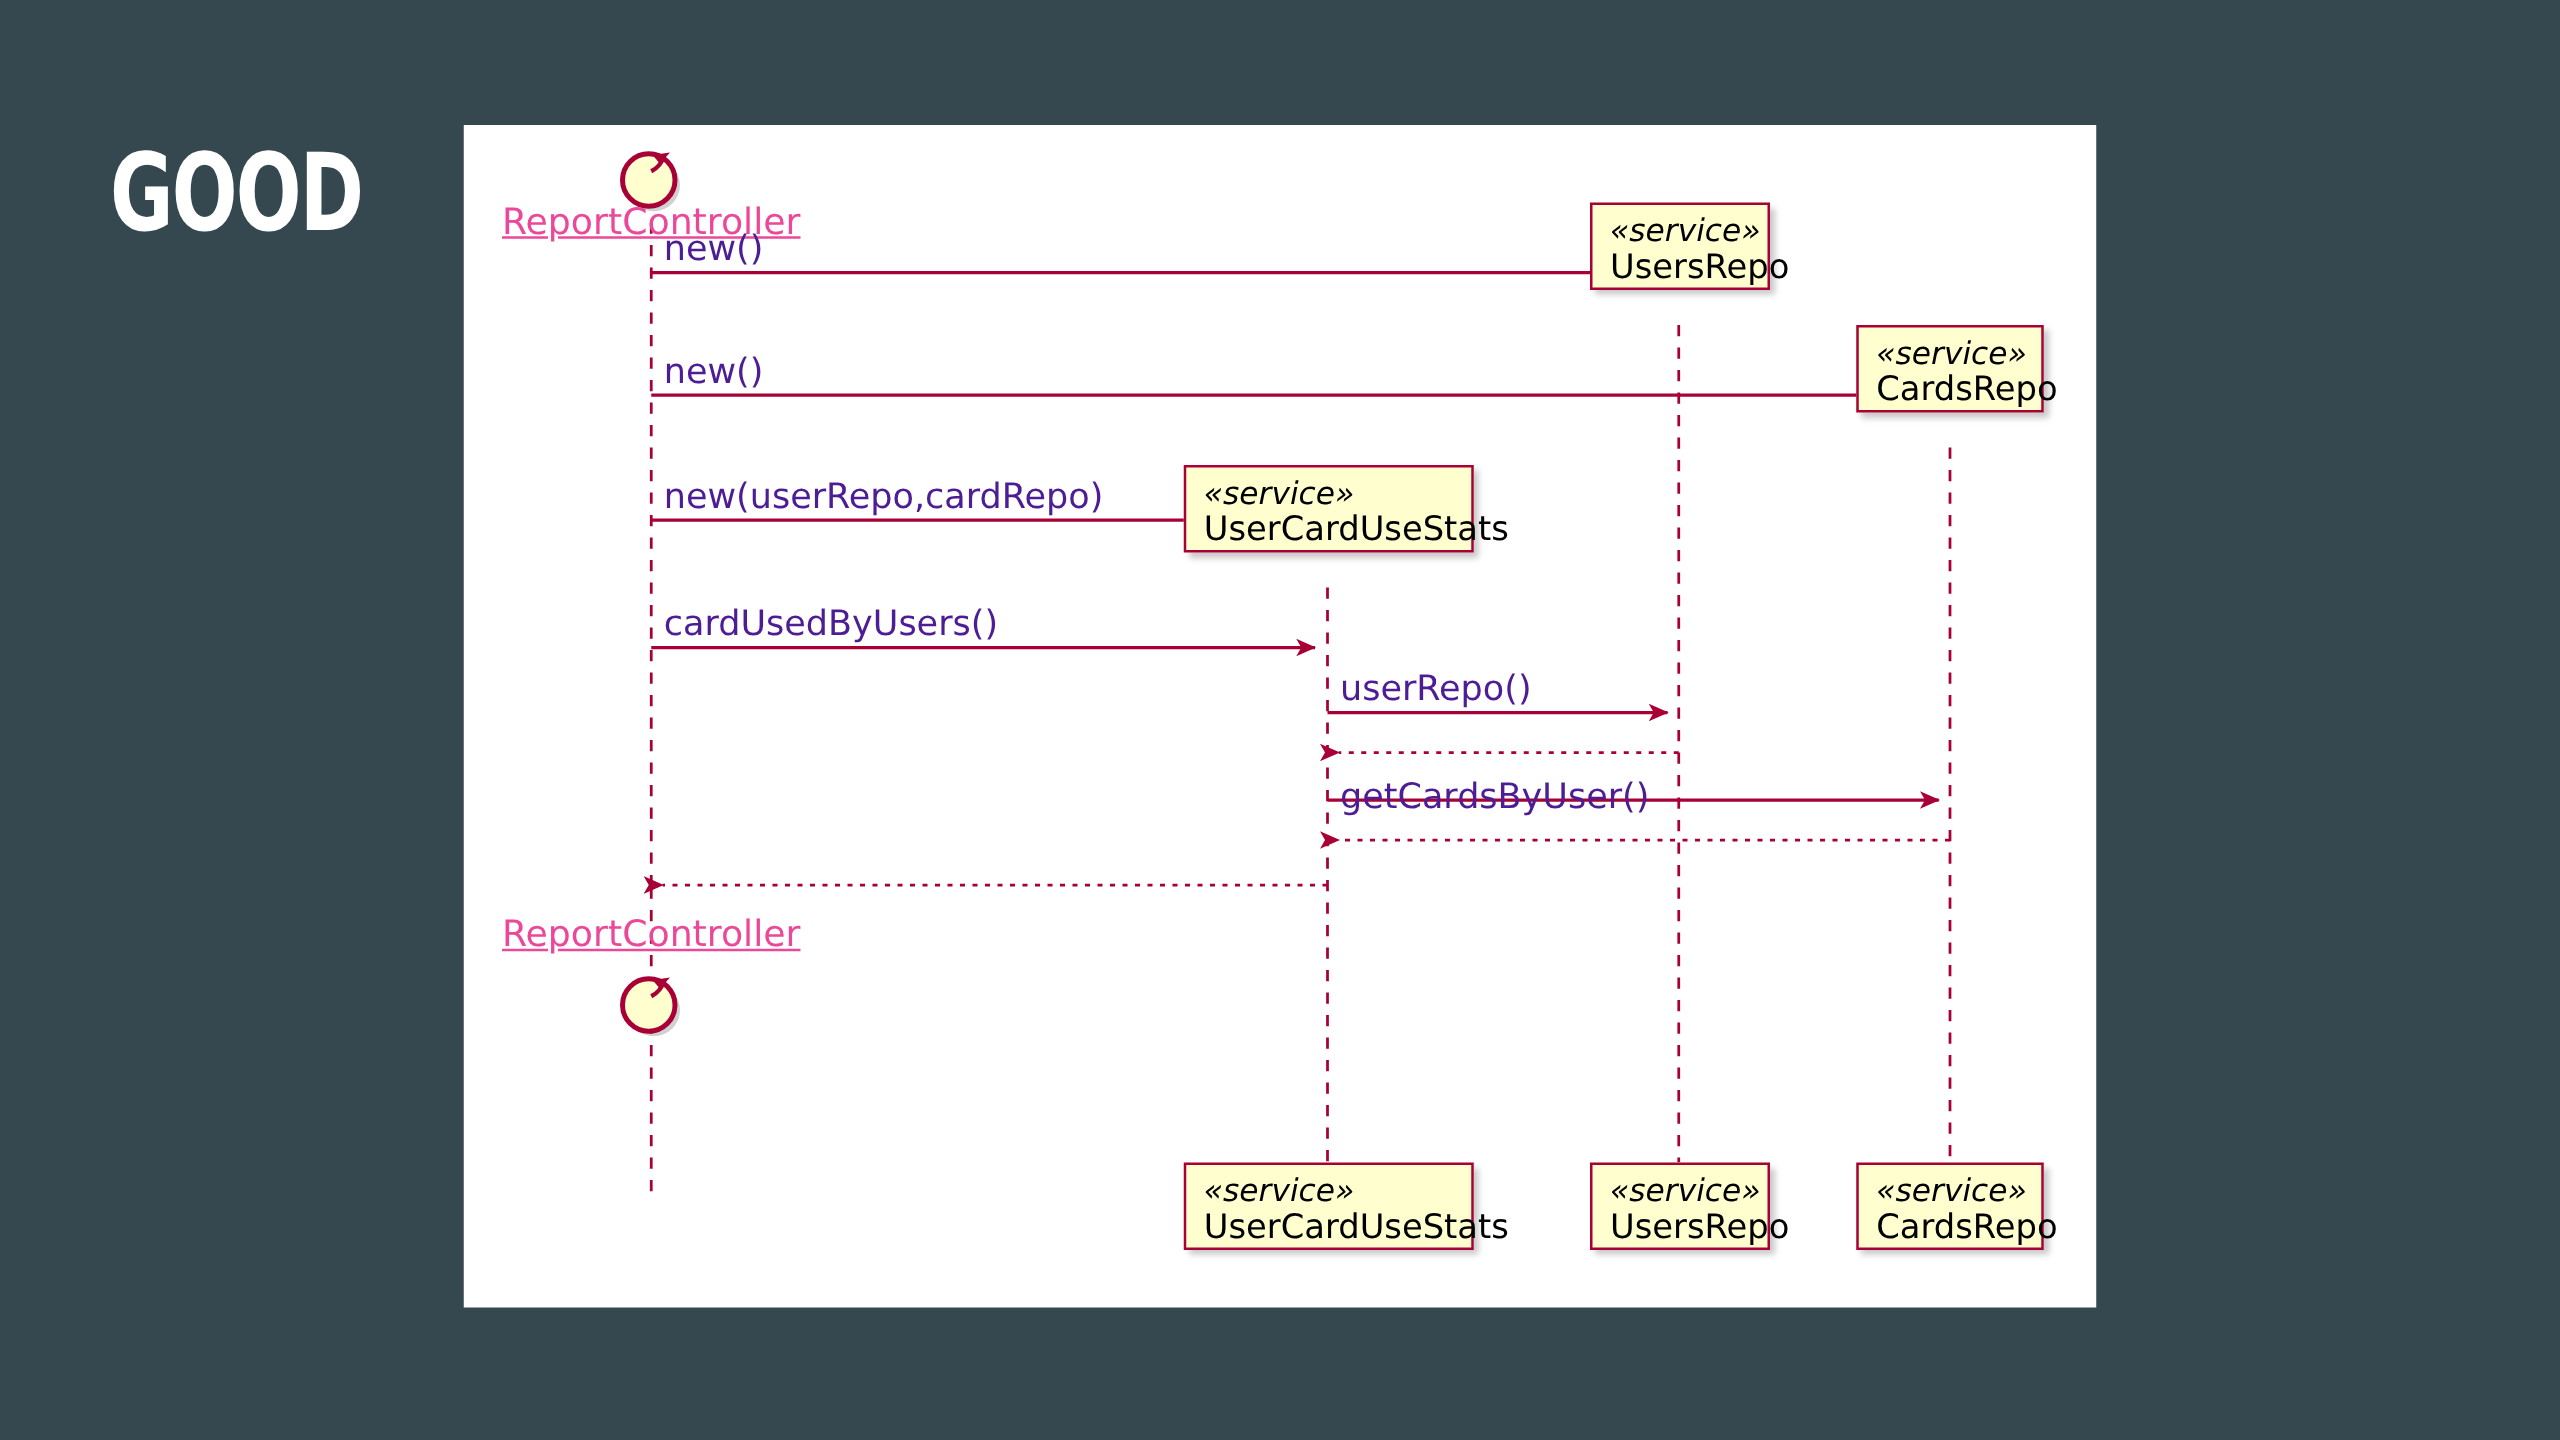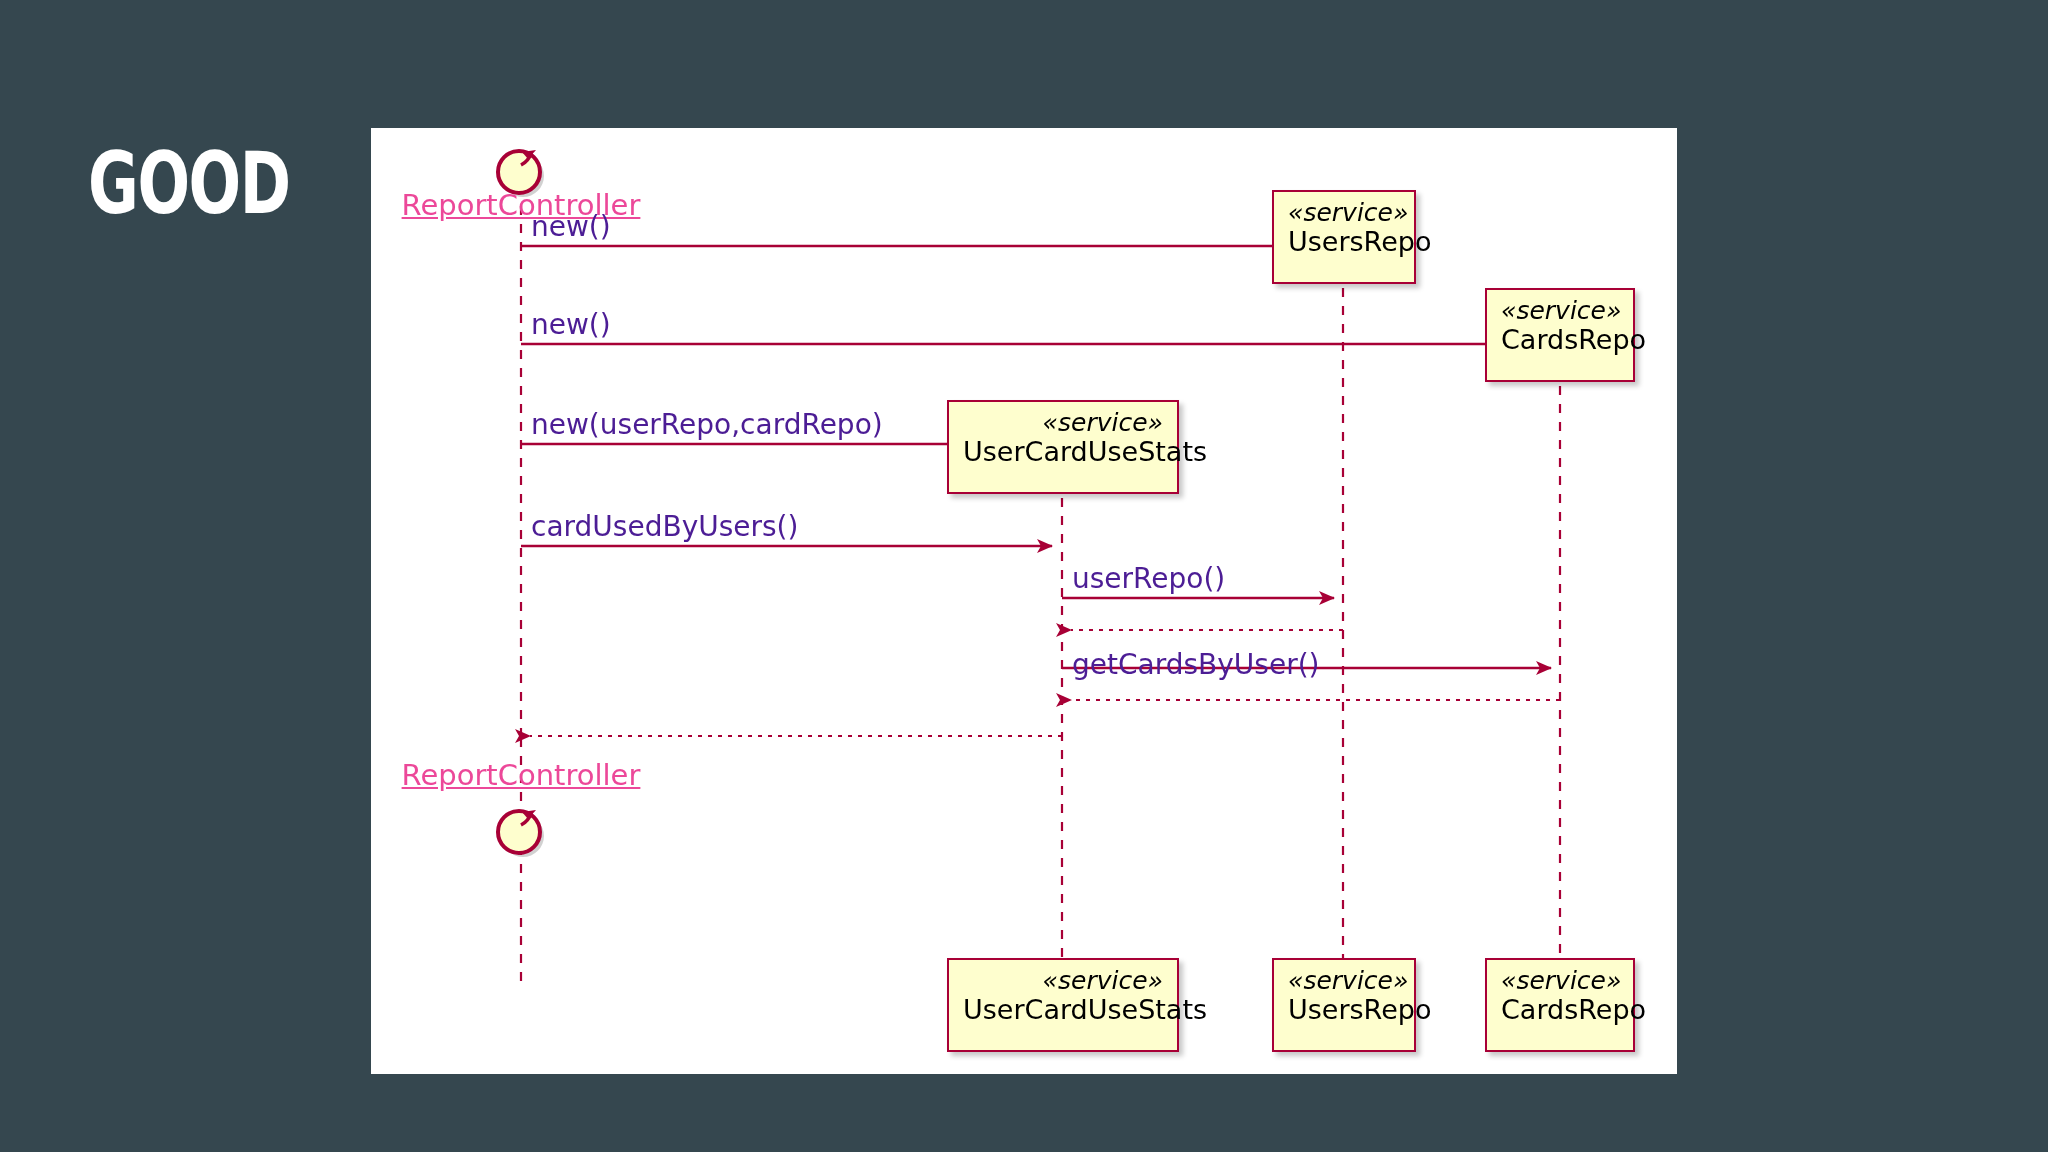--- a/index.html
+++ b/index.html
@@ -2,21 +2,21 @@
 <html><head>
 <meta charset="utf-8">
 <style>
   * { margin:0; padding:0; box-sizing:border-box; }
   html, body {
     width:2048px; height:1152px;
     background:#35474f;
     font-family:"DejaVu Sans", sans-serif;
     overflow:hidden;
   }
-  #slide { position:relative; width:2048px; height:960px;margin-top:28px; }
+  #slide { position:relative; width:2048px; height:960px; }
 
   
   #slide-title {
     position:absolute;
     left:88px; top:112px;
     font-family:"DejaVu Sans", sans-serif;
     font-weight:bold;
     font-size:86px;
     letter-spacing:-2px;
     color:#ffffff;
@@ -34,22 +34,22 @@
     background:#ffffff;
   }
   #diagram { position:absolute; left:0; top:0; width:100%; height:100%; }
 
   
   .pbox {
     position:absolute;
     background:#fefece;
     border:2px solid #a80036;
     box-shadow:4px 4px 5px rgba(0,0,0,0.22);
-    text-align:right;
-    padding:7px 14px 25px 14px;
+    text-align:left;
+    padding:7px 14px 1px 14px;
     line-height:1.12;
     white-space:nowrap;
     color:#000000;
   }
   .pbox .stereo {
     font-style:italic;
     font-size:25px;
     display:block;
   }
   .pbox .pname {

